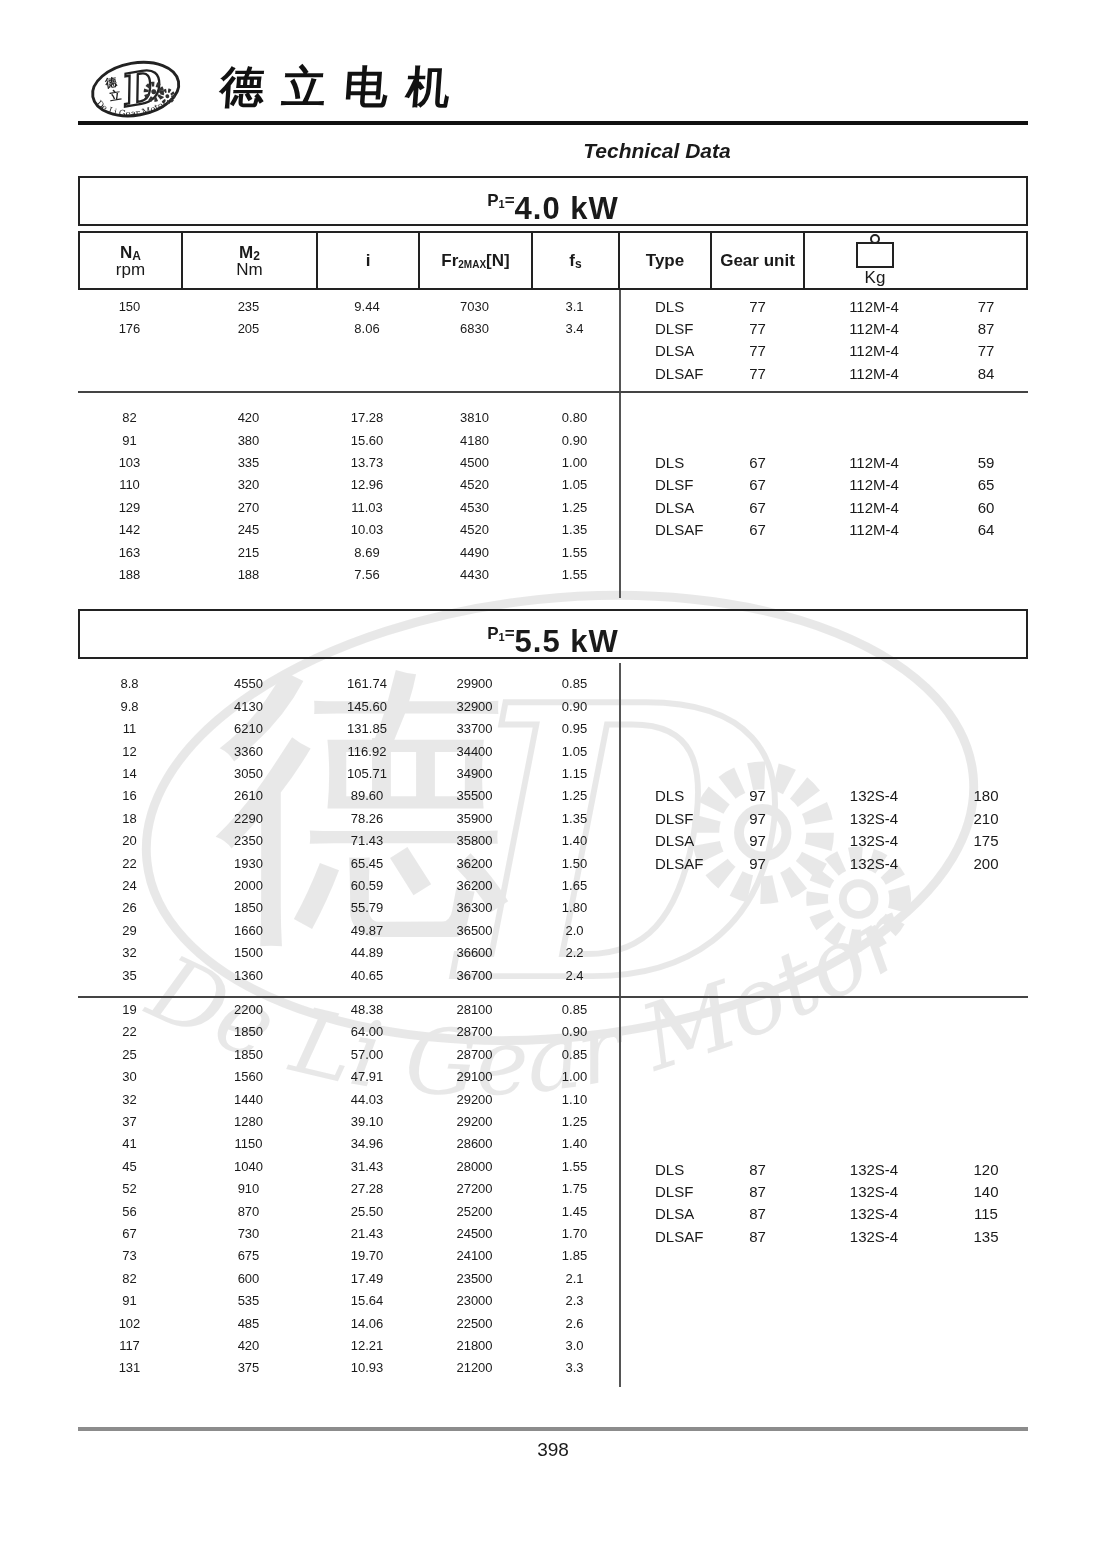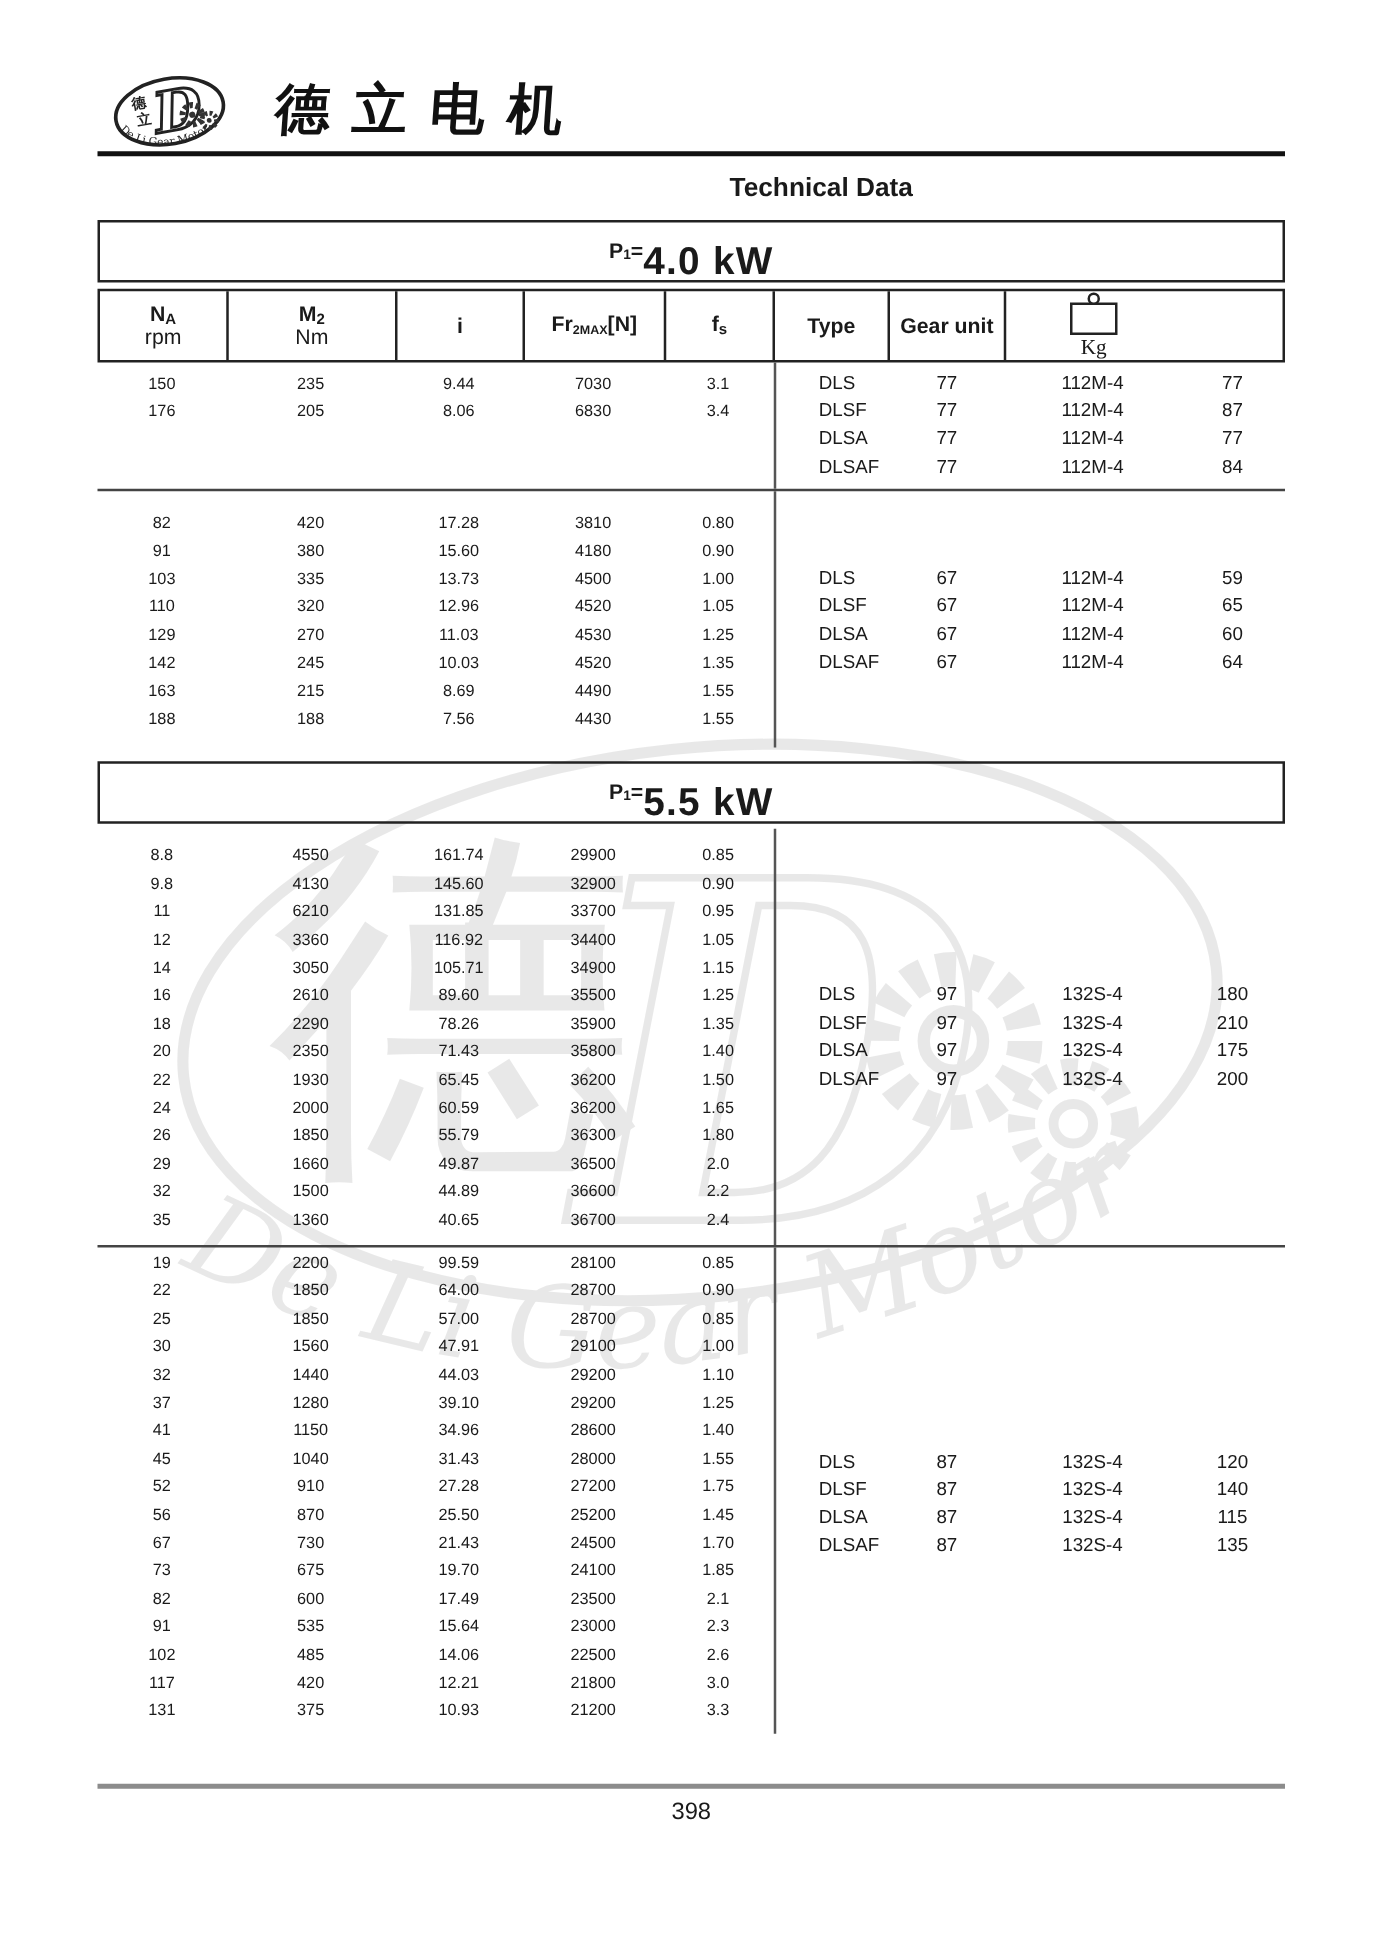--- a/index.html
+++ b/index.html
@@ -6,32 +6,32 @@
   body{font-family:"Liberation Sans","DejaVu Sans",sans-serif;color:#1a1a1a;}
   .page{position:relative;width:1100px;height:1555px;background:#fff;overflow:hidden;}
   .content{position:relative;z-index:1;width:950px;margin-left:78px;}
   
   .masthead{display:flex;align-items:flex-start;padding-top:56px;height:65px;}
   .brand-name{font-size:44px;font-weight:bold;letter-spacing:18px;margin-left:26px;margin-top:2px;color:#111;
               font-family:"DejaVu Serif","DejaVu Sans",serif;transform:skewX(-4deg);}
   .top-rule{height:4px;background:#111;margin-top:0px;}
   
   .tech-title{margin-top:14px;height:26px;font-size:21px;font-weight:bold;text-align:center;
-              padding-left:208px;box-sizing:border-box;}
+              padding-left:208px;box-sizing:border-box;font-style:italic;}
   .power-box{margin-top:11px;height:46px;border:2px solid #222;display:flex;align-items:center;
              justify-content:center;background:transparent;}
   .power-box .pfx{font-size:17px;font-weight:bold;}
   .power-box .psub{font-size:11px;font-weight:bold;position:relative;top:3px;}
   .power-box .peq{font-size:17px;font-weight:bold;}
   .power-box .pval{font-size:31px;font-weight:bold;letter-spacing:1px;margin-top:16px;}
   
   .thead{margin-top:5px;border:2px solid #222;display:grid;
          grid-template-columns:103px 135px 102px 113px 87px 92px 93px 140px auto;height:55px;text-align:right;}
   .thead>div{border-right:2px solid #222;display:flex;flex-direction:column;align-items:center;justify-content:center;}
-  .thead>div:last-child{border-right:none;font-family:Liberation Serif, serif;}
+  .thead>div:last-child{border-right:none;}
   .h-main{font-size:17px;font-weight:bold;line-height:18px;}
   .h-sub{font-size:12px;font-weight:bold;position:relative;top:2px;}
   .h-unit{font-size:17px;line-height:16px;}
   .fr-sub{font-size:10px;font-weight:bold;position:relative;top:2px;}
   .weight-icon{width:34px;height:22px;border:2px solid #222;position:relative;margin-top:9px;}
   .weight-icon::before{content:'';position:absolute;left:50%;top:-10px;transform:translateX(-50%);
                        width:6px;height:6px;border:2px solid #222;border-radius:50%;background:#fff;}
   .kg-label{font-size:17px;line-height:20px;}
   
   .block{position:relative;box-sizing:border-box;}
@@ -391,21 +391,21 @@
             <div class="g2">132S-4</div>
             <div class="g3">200</div>
           </div>
         </div>
       </div>
     <div class="sep"></div>
     <div class="block" style="padding-top: 0; padding-bottom: 34px; min-height: 428.8px; --divbottom: 40px;">
         <div class="trow">
           <div>19</div>
           <div>2200</div>
-          <div>99.59</div>
+          <div>48.38</div>
           <div>28100</div>
           <div>0.85</div>
         </div>
         <div class="trow">
           <div>22</div>
           <div>1850</div>
           <div>64.00</div>
           <div>28700</div>
           <div>0.90</div>
         </div>

